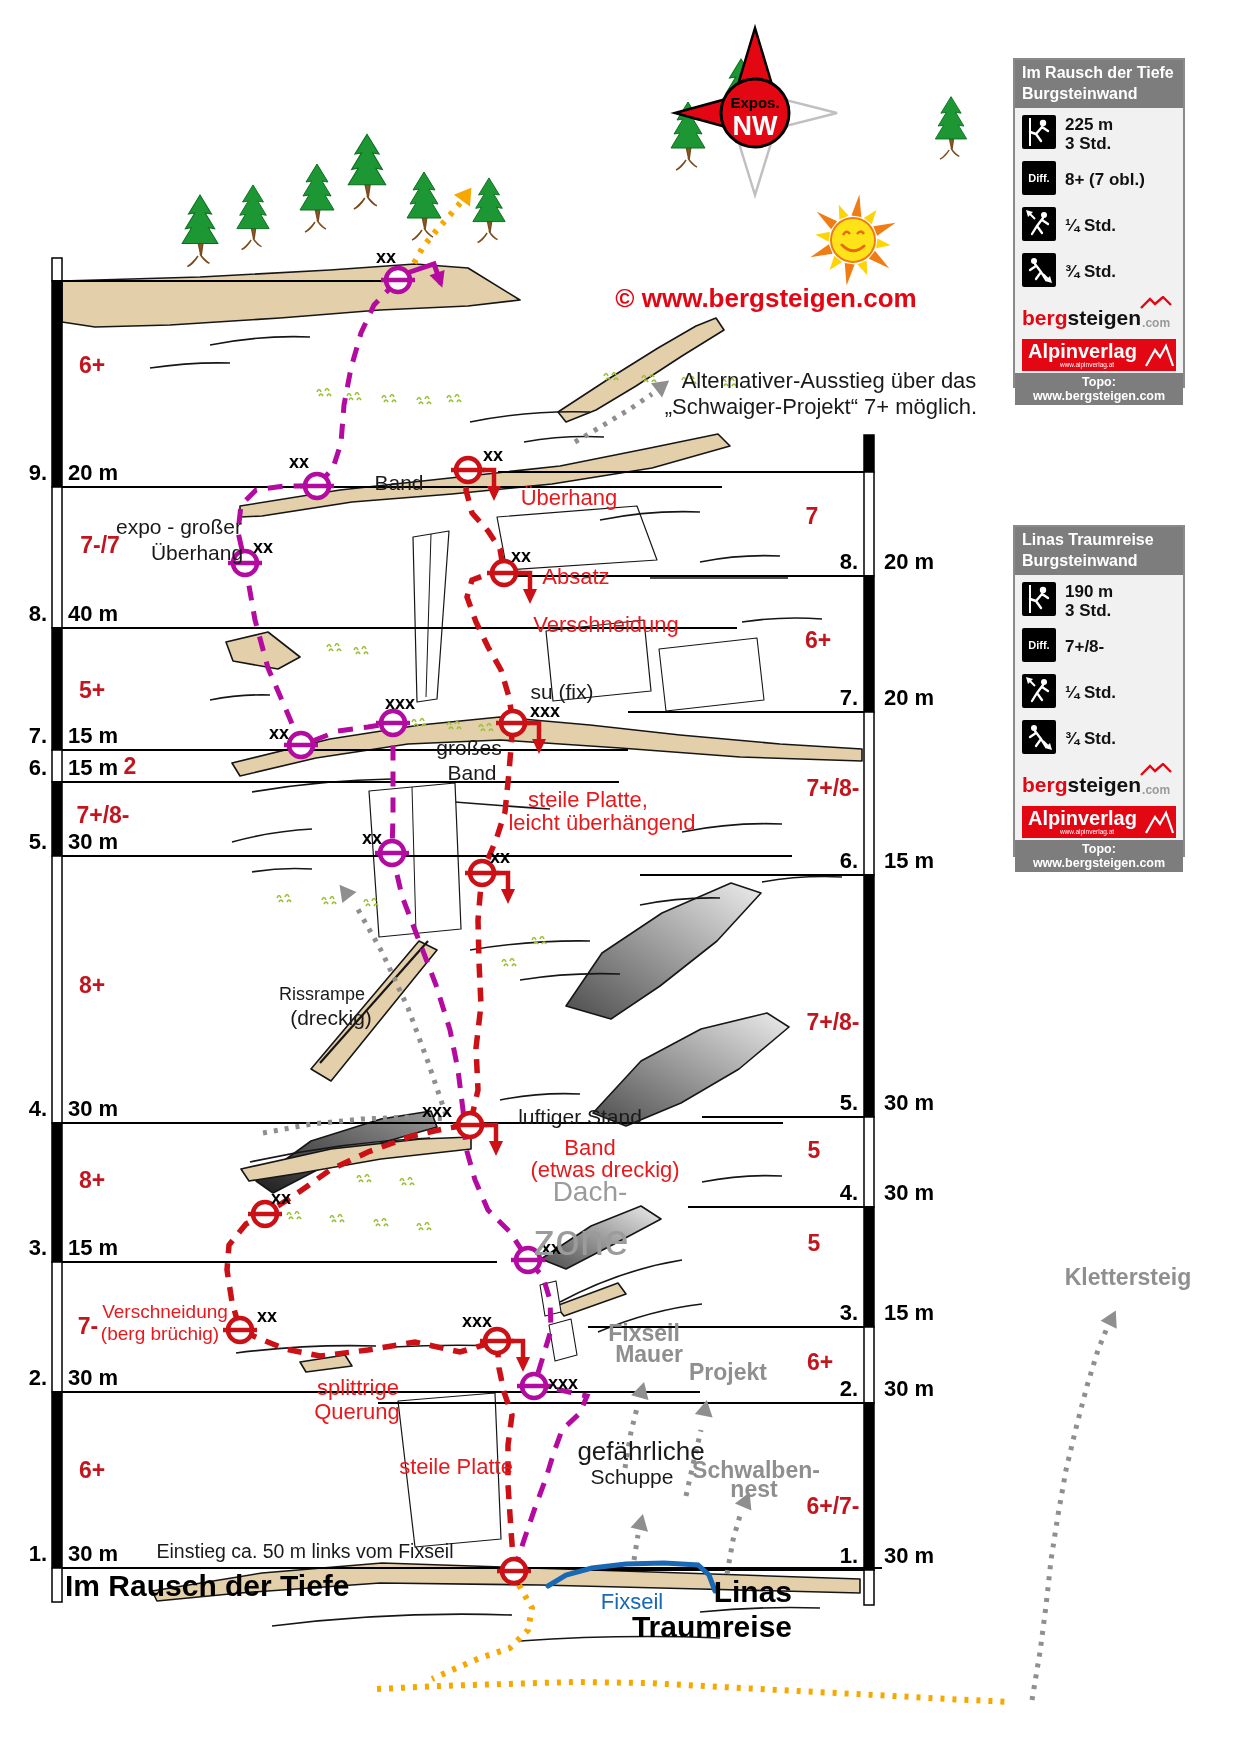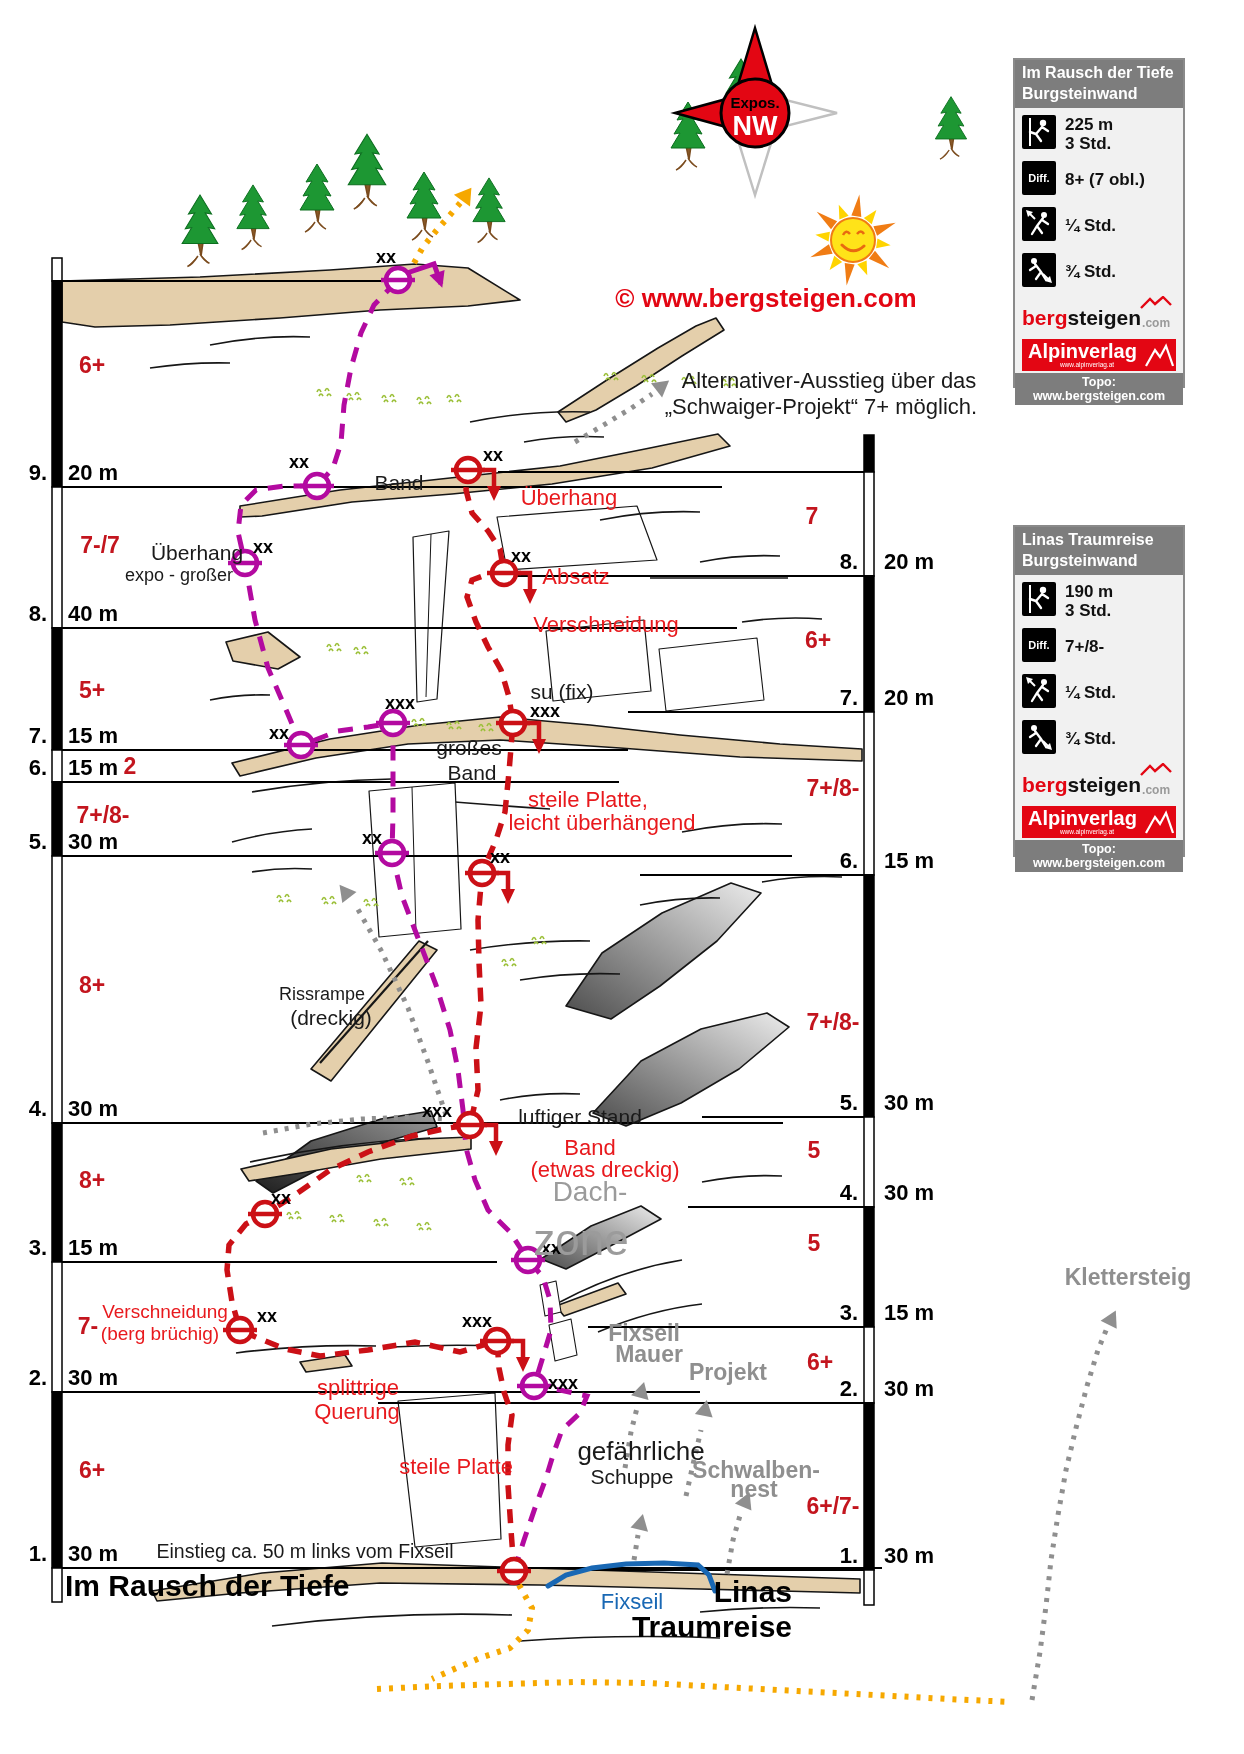--- a/index.html
+++ b/index.html
@@ -406,21 +406,21 @@
       <div class="lbl" style="left: 563px; top: 1383px; font-size: 18px; color: rgb(0, 0, 0); font-weight: 700; transform: translate(-50%, -50%);">xxx</div>
       <div class="lbl" style="left: 493px; top: 455px; font-size: 18px; color: rgb(0, 0, 0); font-weight: 700; transform: translate(-50%, -50%);">xx</div>
       <div class="lbl" style="left: 521px; top: 556px; font-size: 18px; color: rgb(0, 0, 0); font-weight: 700; transform: translate(-50%, -50%);">xx</div>
       <div class="lbl" style="left: 545px; top: 711px; font-size: 18px; color: rgb(0, 0, 0); font-weight: 700; transform: translate(-50%, -50%);">xxx</div>
       <div class="lbl" style="left: 500px; top: 857px; font-size: 18px; color: rgb(0, 0, 0); font-weight: 700; transform: translate(-50%, -50%);">xx</div>
       <div class="lbl" style="left: 437px; top: 1111px; font-size: 18px; color: rgb(0, 0, 0); font-weight: 700; transform: translate(-50%, -50%);">xxx</div>
       <div class="lbl" style="left: 281px; top: 1198px; font-size: 18px; color: rgb(0, 0, 0); font-weight: 700; transform: translate(-50%, -50%);">xx</div>
       <div class="lbl" style="left: 267px; top: 1316px; font-size: 18px; color: rgb(0, 0, 0); font-weight: 700; transform: translate(-50%, -50%);">xx</div>
       <div class="lbl" style="left: 477px; top: 1321px; font-size: 18px; color: rgb(0, 0, 0); font-weight: 700; transform: translate(-50%, -50%);">xxx</div>
       <div class="lbl" style="left: 399px; top: 483px; font-size: 21px; color: rgb(26, 26, 26); font-weight: 400; transform: translate(-50%, -50%);">Band</div>
-      <div class="lbl" style="left: 179px; top: 527px; font-size: 18px; color: rgb(26, 26, 26); font-weight: 400; transform: translate(-50%, -50%); margin-top: 48px;">expo - großer</div>
+      <div class="lbl" style="left: 179px; top: 527px; font-size: 21px; color: rgb(26, 26, 26); font-weight: 400; transform: translate(-50%, -50%);">expo - großer</div>
       <div class="lbl" style="left: 197px; top: 553px; font-size: 21px; color: rgb(26, 26, 26); font-weight: 400; transform: translate(-50%, -50%);">Überhang</div>
       <div class="lbl" style="left: 469px; top: 748px; font-size: 21px; color: rgb(26, 26, 26); font-weight: 400; transform: translate(-50%, -50%);">großes</div>
       <div class="lbl" style="left: 472px; top: 773px; font-size: 21px; color: rgb(26, 26, 26); font-weight: 400; transform: translate(-50%, -50%);">Band</div>
       <div class="lbl" style="left: 562px; top: 692px; font-size: 21px; color: rgb(26, 26, 26); font-weight: 400; transform: translate(-50%, -50%);">su (fix)</div>
       <div class="lbl" style="left: 580px; top: 1117px; font-size: 21px; color: rgb(26, 26, 26); font-weight: 400; transform: translate(-50%, -50%);">luftiger Stand</div>
       <div class="lbl" style="left: 322px; top: 994px; font-size: 18px; color: rgb(26, 26, 26); font-weight: 400; transform: translate(-50%, -50%);">Rissrampe</div>
       <div class="lbl" style="left: 331px; top: 1018px; font-size: 21px; color: rgb(26, 26, 26); font-weight: 400; transform: translate(-50%, -50%);">(dreckig)</div>
       <div class="lbl" style="left: 641px; top: 1452px; font-size: 26px; color: rgb(26, 26, 26); font-weight: 400; transform: translate(-50%, -50%);">gefährliche</div>
       <div class="lbl" style="left: 632px; top: 1477px; font-size: 21px; color: rgb(26, 26, 26); font-weight: 400; transform: translate(-50%, -50%);">Schuppe</div>
       <div class="lbl" style="left: 305px; top: 1551px; font-size: 19.5px; color: rgb(26, 26, 26); font-weight: 400; transform: translate(-50%, -50%);">Einstieg ca. 50 m links vom Fixseil</div>

